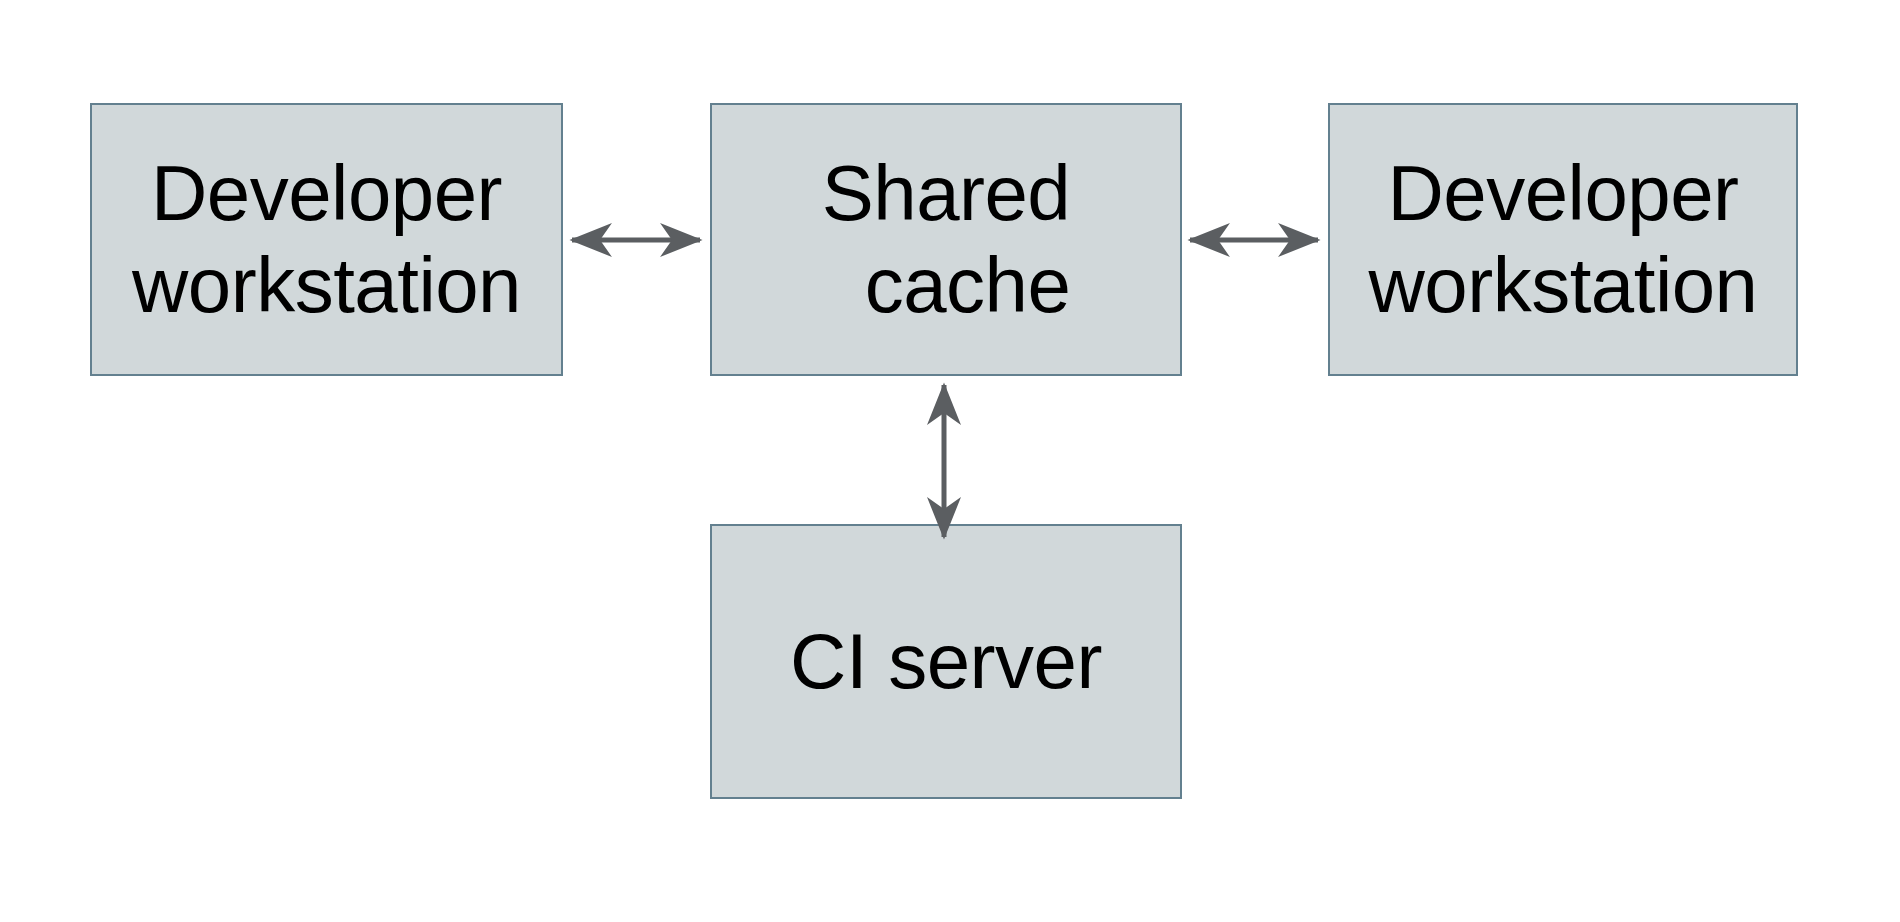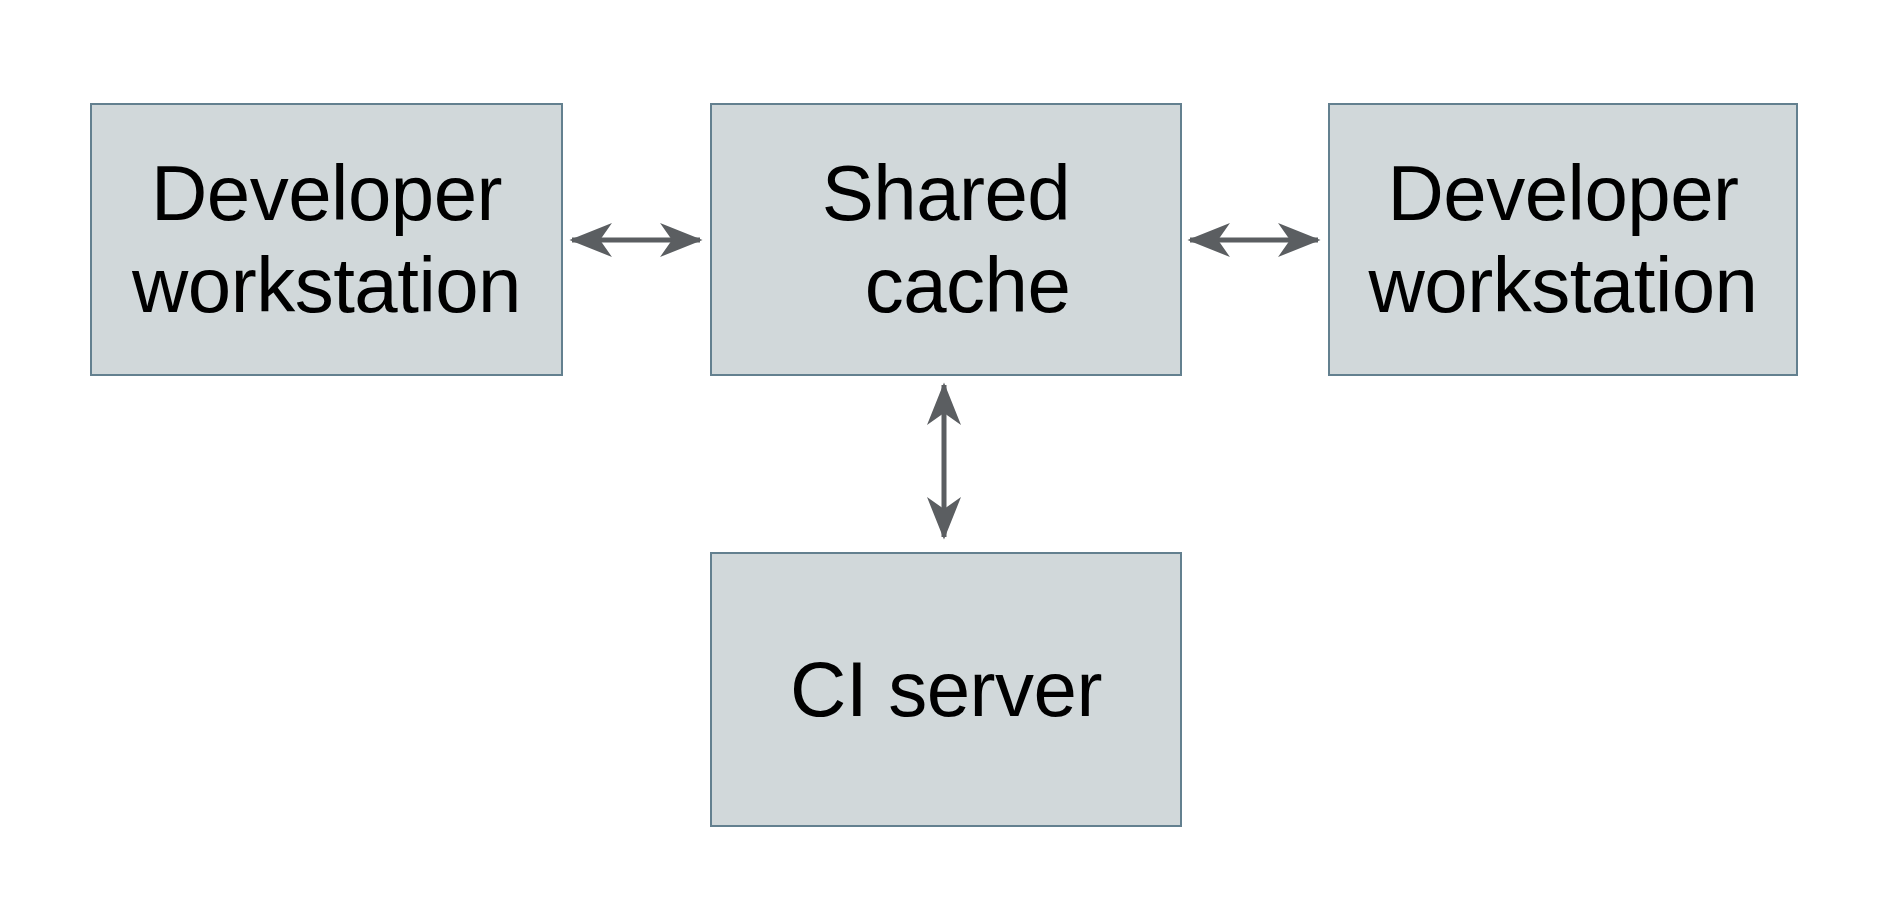--- a/index.html
+++ b/index.html
@@ -60,21 +60,21 @@
   <div class="node" style="left:710px; top:103px; width:472px; height:273px;text-align:right;">
     <span class="node-label">Shared
 cache</span>
   </div>
 
   <div class="node" style="left:1328px; top:103px; width:470px; height:273px;">
     <span class="node-label">Developer
 workstation</span>
   </div>
 
-  <div class="node" style="left:710px; top:552px; width:472px; height:275px;">
+  <div class="node" style="left:710px; top:524px; width:472px; height:275px;">
     <span class="node-label">CI server</span>
   </div>
 
   <svg class="edges" width="1900" height="922" viewBox="0 0 1900 922">
     <defs>
       <marker id="barb" viewBox="0 0 10 8" refX="9.4" refY="4" markerWidth="8.5" markerHeight="6.8" orient="auto-start-reverse" markerUnits="strokeWidth">
         <path d="M0,0 L10,4 L0,8 L2.8,4 Z"></path>
       </marker>
     </defs>
     <line x1="572" y1="240" x2="700" y2="240" marker-start="url(#barb)" marker-end="url(#barb)"></line>

